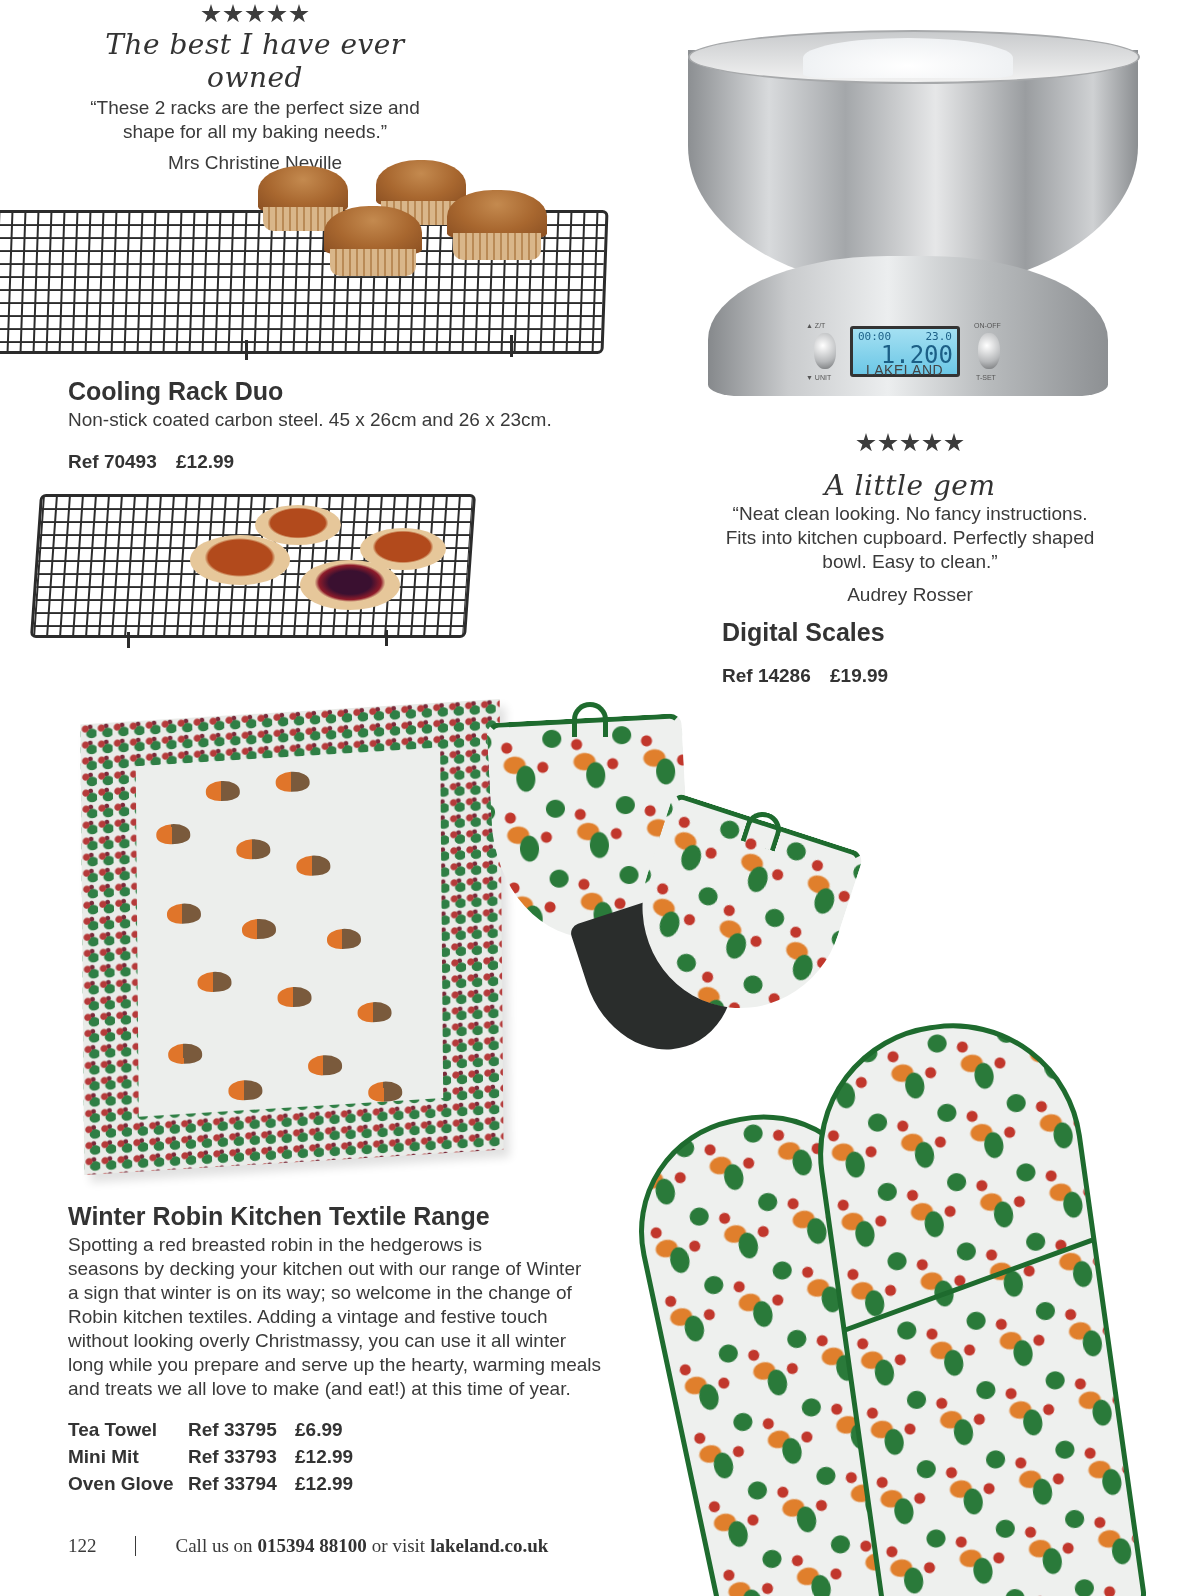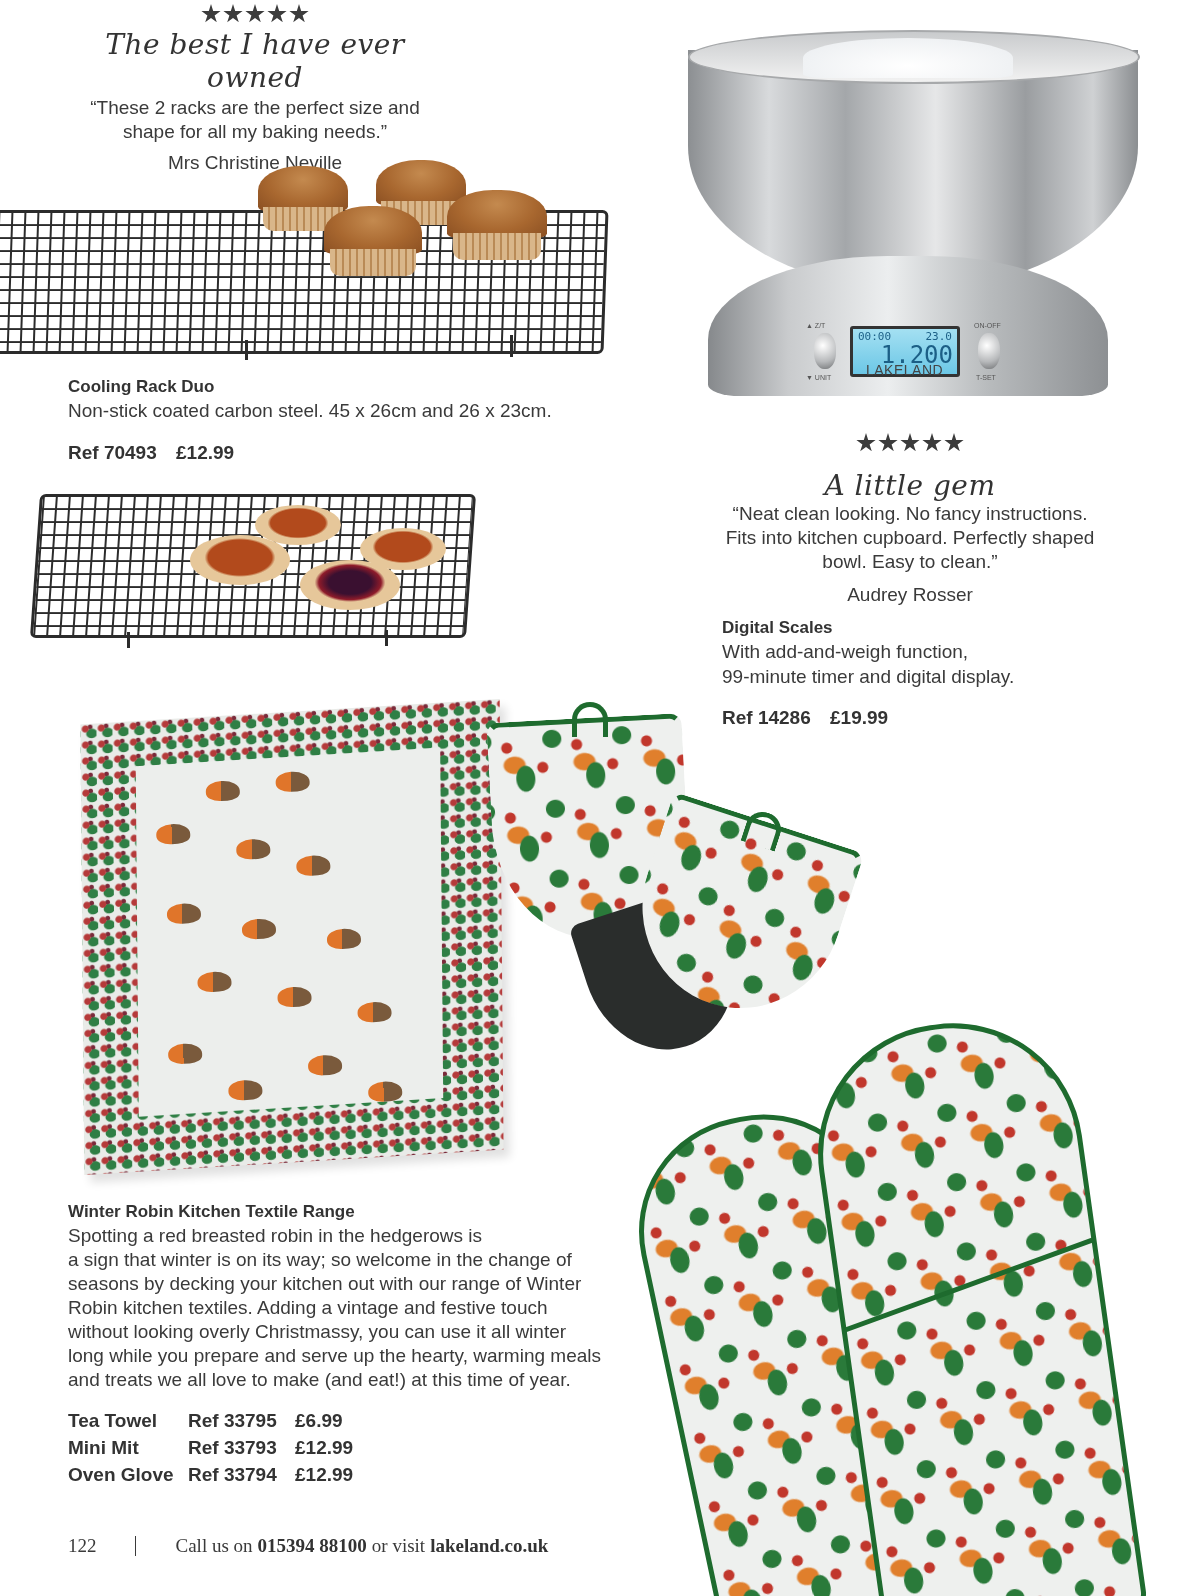--- a/index.html
+++ b/index.html
@@ -8,21 +8,21 @@
     background:#ffffff; color:#3a3a3a;
     font-family:"Liberation Sans", "DejaVu Sans", sans-serif;
   }
   .abs { position:absolute; }
   .stars { display:flex; gap:2px; justify-content:center; }
   .star { width:20px; height:20px; background:#3c3c3c;
     clip-path: polygon(50% 0%, 61% 35%, 98% 35%, 68% 57%, 79% 91%, 50% 70%, 21% 91%, 32% 57%, 2% 35%, 39% 35%); }
   .review-title { font-family:"DejaVu Serif", serif; font-style:italic; font-size:28px; color:#333; text-align:center; letter-spacing:0.5px; }
   .quote { font-size:19px; line-height:24px; text-align:center; color:#3a3a3a; }
   .reviewer { font-size:19px; text-align:center; color:#3a3a3a; }
-  .prod-title { font-weight:bold; font-size:17px; color:#333; }
+  .prod-title { font-weight:bold; font-size:25px; color:#333; }
   .prod-desc { font-size:19px; line-height:24.5px; color:#3a3a3a; }
   .ref { font-weight:bold; font-size:19px; color:#333; }
   .ref span { display:inline-block;margin-top:16px; }
 
   
   .rack {
     background-color:transparent;
     background-image:
       linear-gradient(90deg, #2b2b2b 2px, transparent 2px),
       linear-gradient(0deg, #2b2b2b 2px, transparent 2px);
@@ -166,24 +166,20 @@
   <div class="quote" style="margin-top:0px;">
     <div>“Neat clean looking. No fancy instructions.</div>
     <div>Fits into kitchen cupboard. Perfectly shaped</div>
     <div>bowl. Easy to clean.”</div>
   </div>
   <div class="reviewer" style="margin-top:10px;">Audrey Rosser</div>
 </div>
 
 <div class="abs" style="left:722px; top:618px; width:440px;">
   <div class="prod-title">Digital Scales</div>
-  <div class="prod-desc" style="margin-top:2px;">
-    <div>With add-and-weigh function,</div>
-    <div>99-minute timer and digital display.</div>
-  </div>
   <div class="ref" style="margin-top:2px;">
     <span>Ref 14286</span>
     <span style="margin-left:14px;">£19.99</span>
   </div>
 </div>
 
 <div class="abs towel-border" style="left:82px; top:712px; width:420px; height:450px; transform:rotate(-3.5deg) skewX(-3deg); box-shadow:6px 8px 10px rgba(0,0,0,0.12);">
   <div class="abs" style="left:55px; top:45px; right:60px; bottom:55px; background:#eceeec;">
     <div class="robin" style="left:70px; top:20px;"></div>
     <div class="robin" style="left:140px; top:15px;"></div>
@@ -211,22 +207,22 @@
 
 <div class="abs fabric green-edge" style="left:615px; top:1118px; width:230px; height:520px; border-radius:115px 115px 20px 20px; transform:rotate(-12deg); transform-origin:top center;"></div>
 <div class="abs fabric green-edge" style="left:800px; top:1025px; width:255px; height:600px; border-radius:130px 130px 20px 20px; transform:rotate(-8deg); transform-origin:top center;">
   <div class="abs" style="left:-5px; right:-5px; top:255px; height:5px; background:#1e6b2e; transform:rotate(-12deg);"></div>
 </div>
 
 <div class="abs" style="left:68px; top:1202px; width:560px;">
   <div class="prod-title">Winter Robin Kitchen Textile Range</div>
   <div class="prod-desc" style="margin-top:2px; line-height:24px;">
     <div>Spotting a red breasted robin in the hedgerows is</div>
+    <div>seasons by decking your kitchen out with our range of Winter</div>
     <div>a sign that winter is on its way; so welcome in the change of</div>
-    <div>seasons by decking your kitchen out with our range of Winter</div>
     <div>Robin kitchen textiles. Adding a vintage and festive touch</div>
     <div>without looking overly Christmassy, you can use it all winter</div>
     <div>long while you prepare and serve up the hearty, warming meals</div>
     <div>and treats we all love to make (and eat!) at this time of year.</div>
   </div>
   <div style="margin-top:2px;">
     <div class="ref" style="display:flex; height:27px;">
       <span style="width:120px;">Tea Towel</span>
       <span style="width:107px;">Ref 33795</span>
       <span>£6.99</span>

